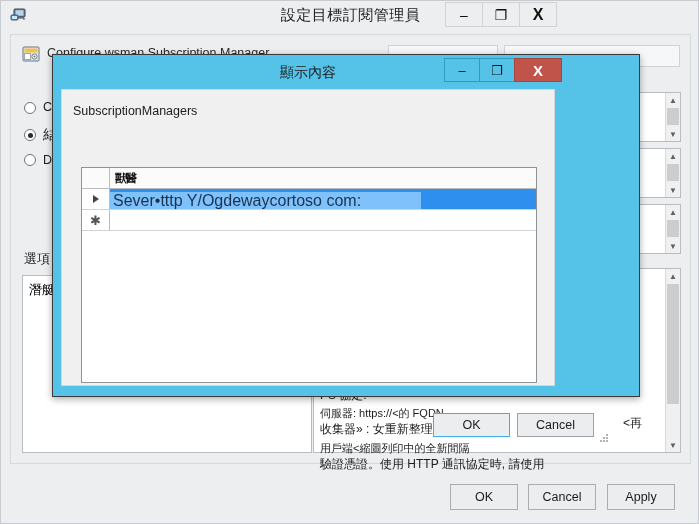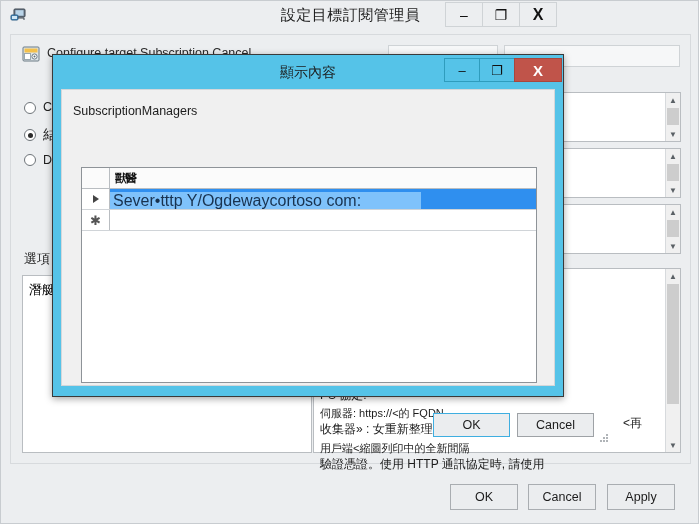--- a/index.html
+++ b/index.html
@@ -239,21 +239,21 @@
     color: #1c1c1c;
   }
   #btn-ok     { left: 449px; width: 68px; }
   #btn-cancel { left: 527px; width: 68px; }
   #btn-apply  { left: 606px; width: 68px; }
 
   
   #dialog {
     position: absolute;
     left: 52px; top: 54px;
-    width: 512px; height: 343px;
+    width: 588px; height: 343px;
     background: #55c3e8;
     border: 1px solid #3a3a3a;
     box-sizing: border-box;
     box-shadow: 0 2px 7px rgba(0,0,0,0.35);
   }
   #dlg-titlebar {
     position: absolute;
     left: 0; top: 0;
     width: 510px; height: 34px;
   }
@@ -446,21 +446,21 @@
 
     <span id="cfg-icon">
       <svg width="18" height="18" viewBox="0 0 18 18">
         <rect x="1" y="2" width="16" height="14" rx="1" fill="#dfe6ea" stroke="#6b7a84"></rect>
         <rect x="2.5" y="3.5" width="13" height="4" fill="#f3c04b"></rect>
         <rect x="2.5" y="8.5" width="6" height="6" fill="#ffffff" stroke="#9aa7ae"></rect>
         <circle cx="12.5" cy="11.5" r="2.6" fill="#ffffff" stroke="#6b7a84"></circle>
         <circle cx="12.5" cy="11.5" r="1" fill="#5b6a73"></circle>
       </svg>
     </span>
-    <div id="cfg-label">Configure target Subscription Cancel</div>
+    <div id="cfg-label">Configure wsman Subscription Manager</div>
 
     <div class="top-field" id="top-field-a"></div>
     <div class="top-field" id="top-field-b"></div>
     <div id="top-field-b-text">ng</div>
 
     <div class="radio-row" id="radio-row-0">
       <span class="radio-mark"></span>
       <span class="radio-label">C) 否</span>
     </div>
     <div class="radio-row" id="radio-row-1">

